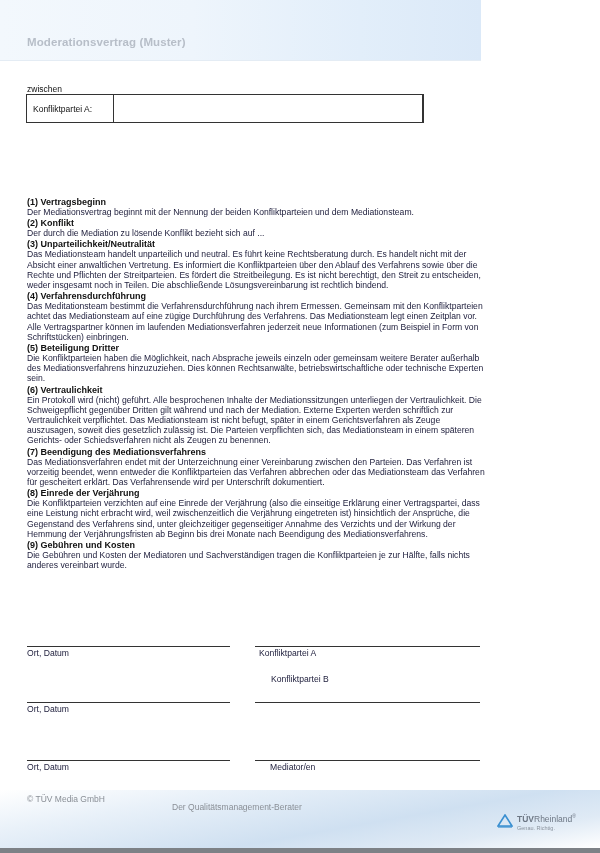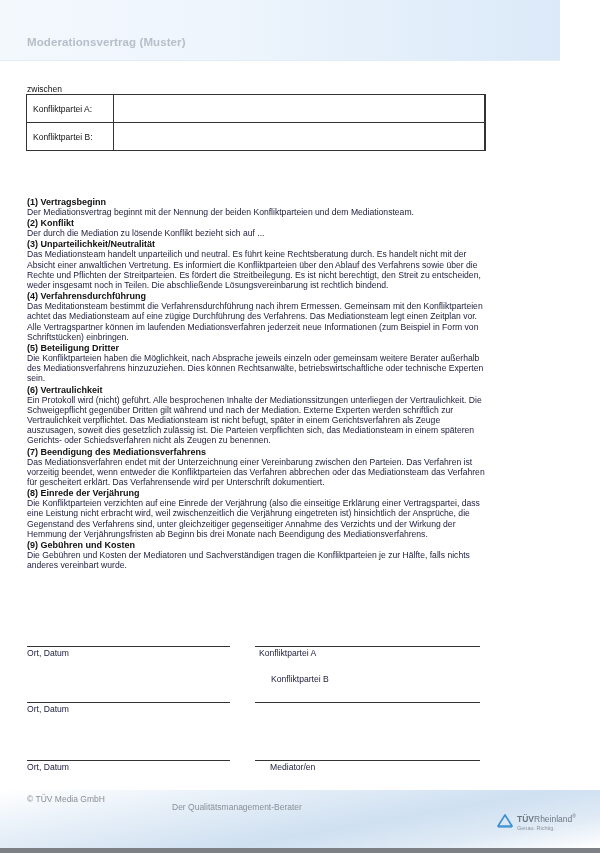--- a/index.html
+++ b/index.html
@@ -3,33 +3,33 @@
 <meta charset="utf-8">
 <style>
   html, body { margin: 0; padding: 0; }
   body {
     width: 600px; height: 853px; position: relative; overflow: hidden;
     background: #ffffff;
     font-family: "Liberation Sans", sans-serif;
     color: #1a1a2a;
   }
   .header {
-    position: absolute; left: 0; top: 0; width: 560px; height: 60px;
+    position: absolute; left: 0; top: 0; width: 481px; height: 60px;
     background: linear-gradient(90deg, #f3f8fd 0%, #eef5fc 40%, #e2eefa 75%, #dbe9f8 100%);
     border-bottom: 1px solid #e4ecf4;
   }
   .header-title {
     position: absolute; left: 27px; top: 36px;
     font-size: 11.5px; font-weight: bold; color: #b7bec8; letter-spacing: 0.1px;
   }
   .between {
     position: absolute; left: 27px; top: 84px; font-size: 8.5px; color: #111;
   }
   table.parties {
-    position: absolute; left: 26px; top: 94px; width: 460px;
+    position: absolute; left: 26px; top: 94px; width: 398px;
     border-collapse: collapse; font-size: 8.5px;
   }
   table.parties td {
     border: 1px solid #333; height: 27px; padding: 0 0 0 6px; vertical-align: middle; color: #111;
   }
   table.parties td.lbl { width: 80px; }
   table.parties td.val { border-right: 2px solid #333; }
   .content {
     position: absolute; left: 27px; top: 196px; width: 470px;
     font-size: 8.6px; line-height: 10.2px; color: #1c1c3a;
@@ -69,24 +69,20 @@
 <div class="header">
   <div class="header-title">Moderationsvertrag (Muster)</div>
 </div>
 
 <div class="between">zwischen</div>
 
 <table class="parties">
   <tbody>
       <tr>
     <td class="lbl">Konfliktpartei A:</td>
-    <td class="val"></td>
-  </tr>
-  <tr>
-    <td class="lbl">Konfliktpartei B:</td>
     <td class="val"></td>
   </tr>
 </tbody>
   </table>
 
 <div class="content" id="content">
     <div>
       <div class="sec-h">(1) Vertragsbeginn</div>
       <div class="sec-p">Der Mediationsvertrag beginnt mit der Nennung der beiden Konfliktparteien und dem Mediationsteam.</div>
     </div>

